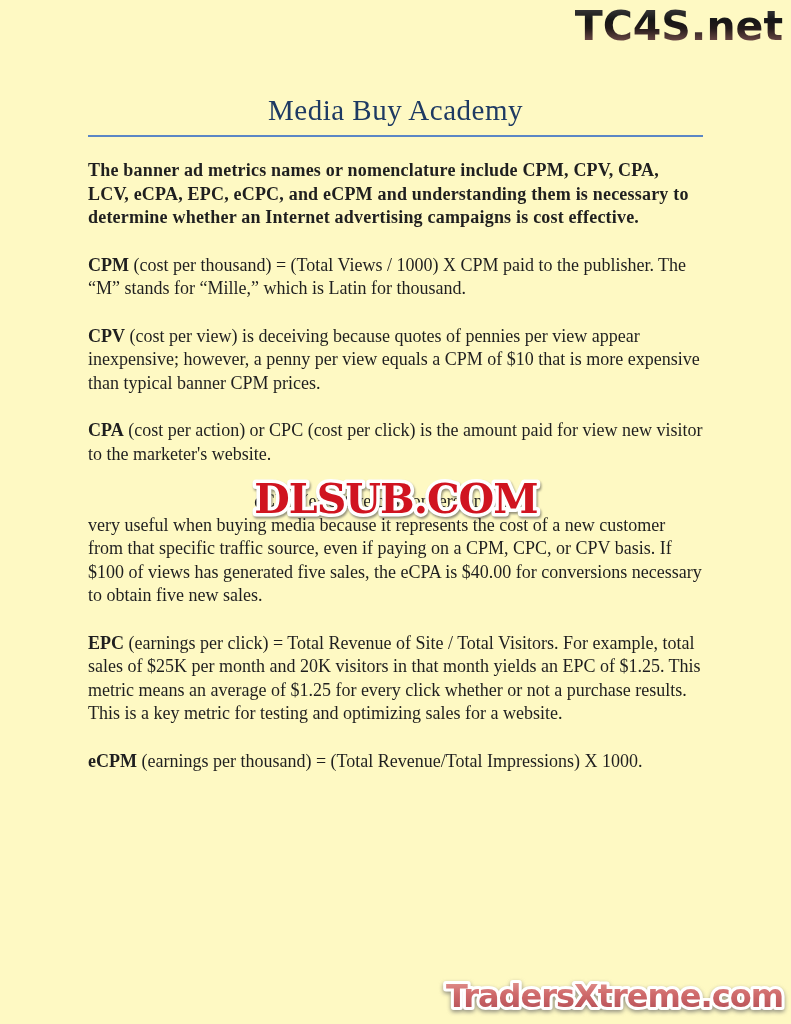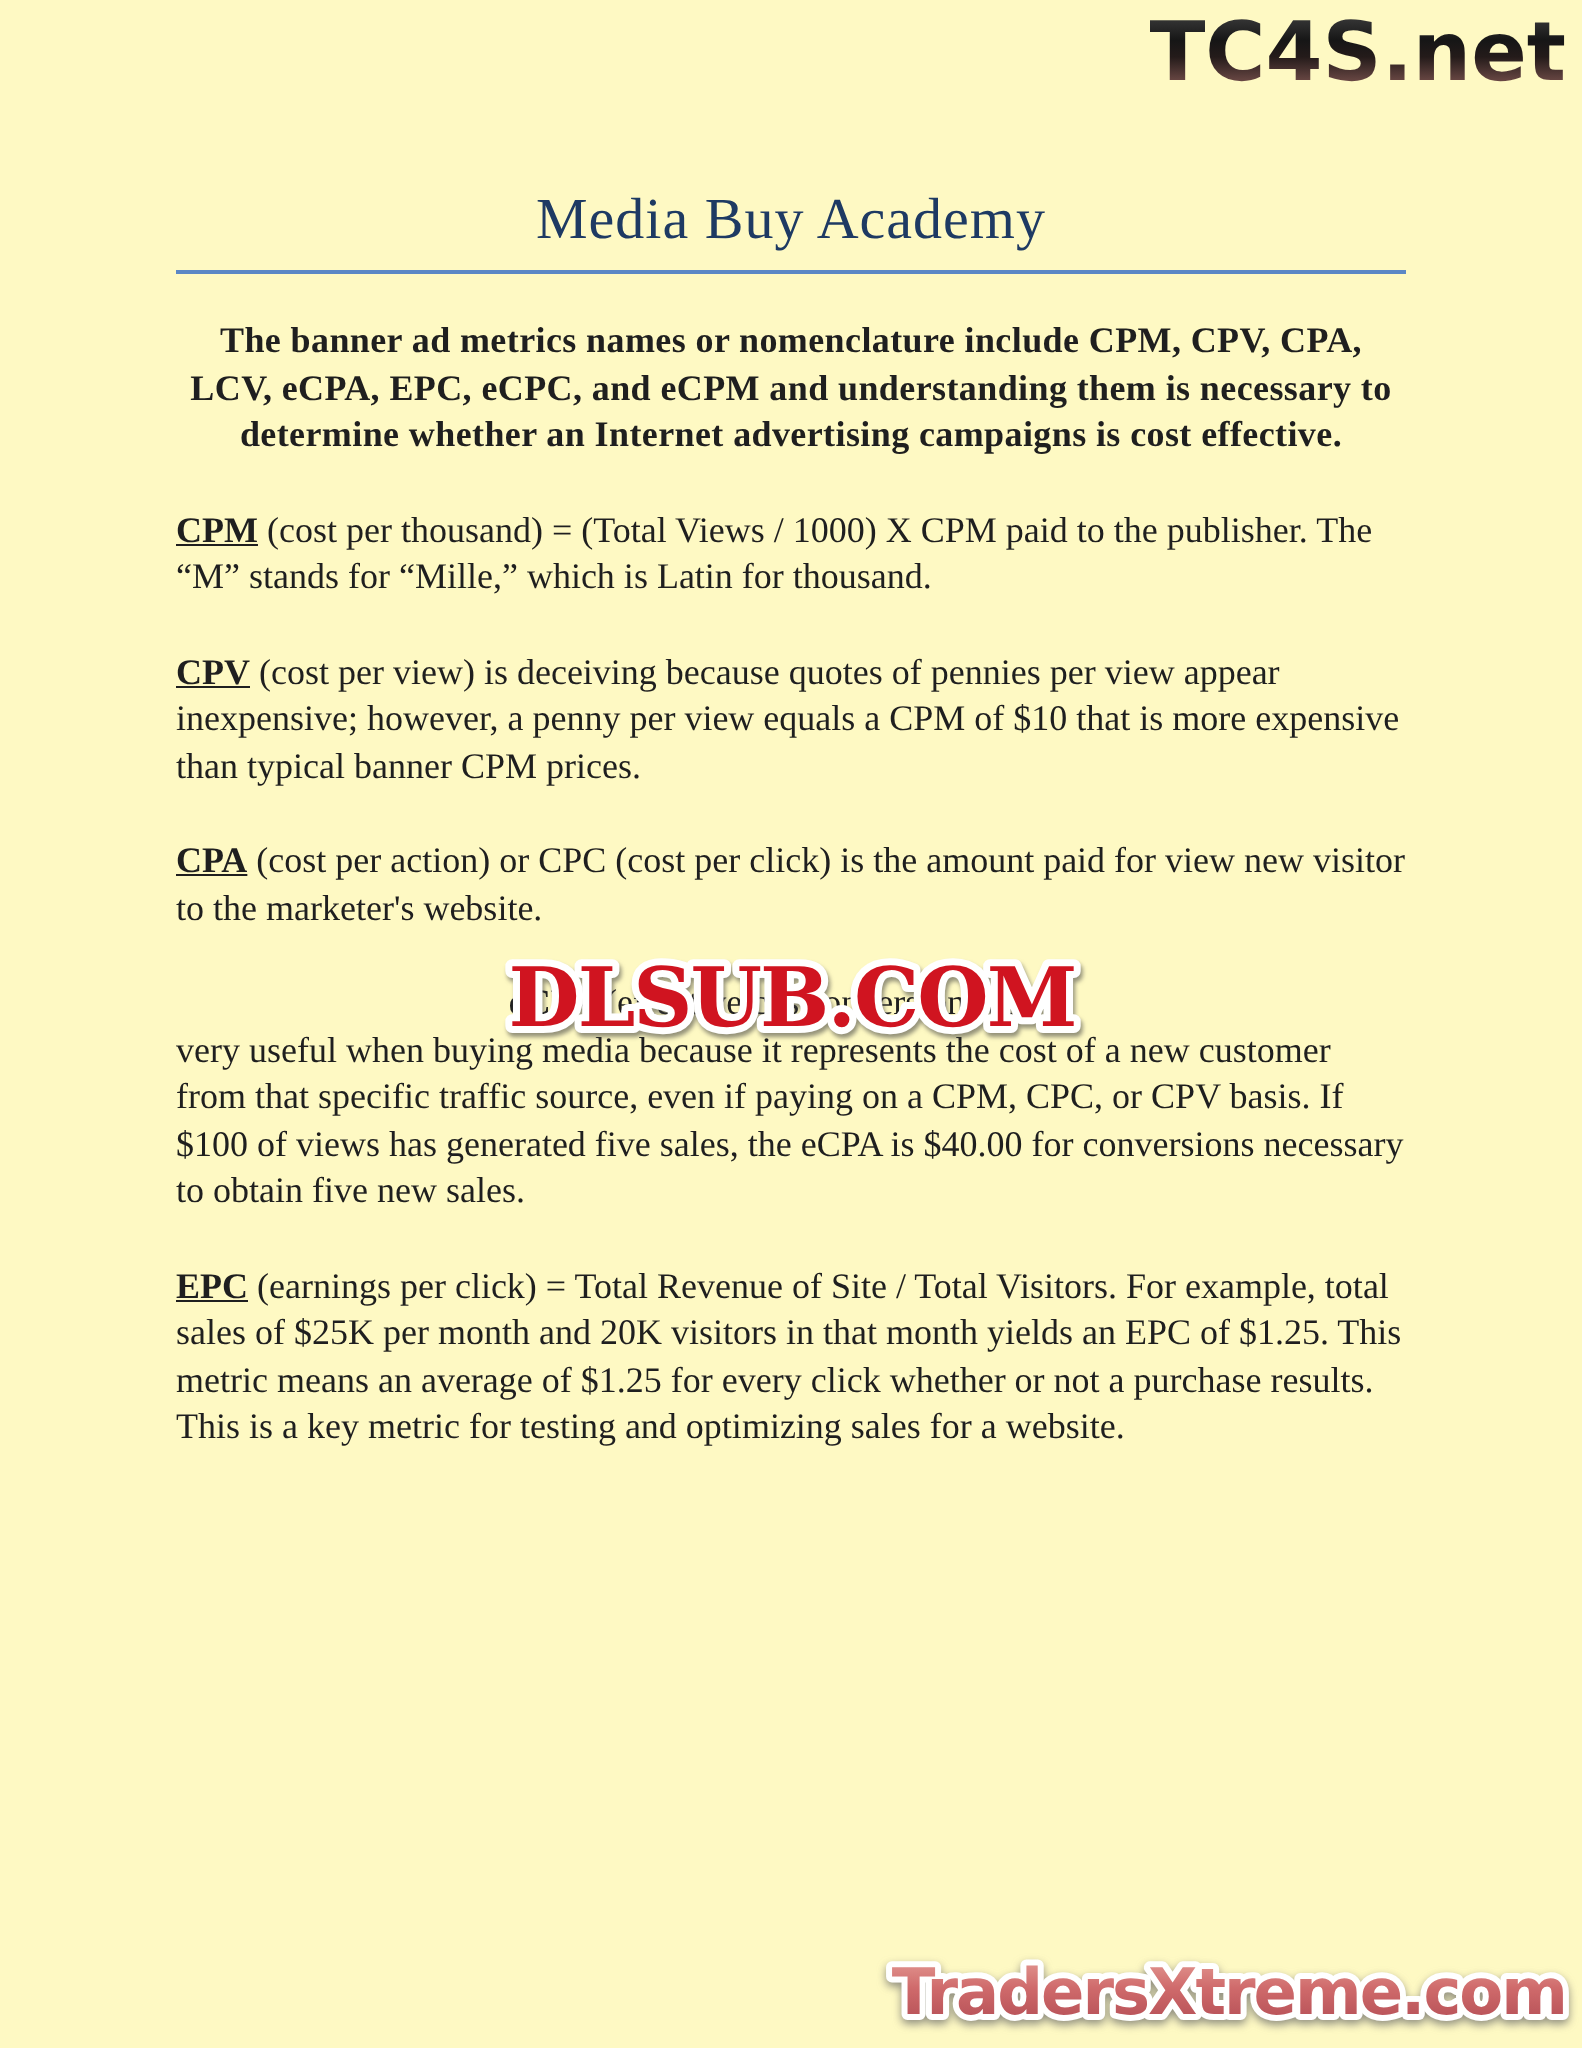--- a/index.html
+++ b/index.html
@@ -19,23 +19,23 @@
   .header{
     margin:94px 88px 0;text-align:center;
     border-bottom:2px solid #5b87c5;padding-bottom:8px;
   }
   .title{
     font-size:29px;line-height:33px;color:#1e3a63;letter-spacing:.5px;
   }
   .content{
     margin:0 88px;width:615px;font-size:18px;line-height:23.5px;
   }
-  .intro{font-weight:bold;margin:22px 0 0;letter-spacing:.2px;text-align:center;}
+  .intro{font-weight:bold;margin:22px 0 0;letter-spacing:.2px;}
   .para{margin:24px 0 0;}
-  .para b{font-weight:bold;text-decoration:underline;}
+  .para b{font-weight:bold;}
   .ecpa{position:relative;}
   .obscured-line{display:flex;justify-content:center;}
   .dlsub-svg{
     position:absolute;left:50%;top:-18px;transform:translateX(-50%);
     overflow:visible;pointer-events:none;
   }
   .tx-svg{position:absolute;right:2px;bottom:5px;overflow:visible;}
 </style>
 </head>
 <body>
@@ -64,20 +64,21 @@
         <span>Conversions and is</span>
       </div>
       <div>very useful when buying media because it represents the cost of a new customer from that specific traffic source, even if paying on a CPM, CPC, or CPV basis. If $100 of views has generated five sales, the eCPA is $40.00 for conversions necessary to obtain five new sales.</div>
       <svg class="dlsub-svg" width="320" height="54" viewBox="0 0 320 54">
         <text x="160" y="41" text-anchor="middle" font-family="DejaVu Serif, serif" font-size="41" font-weight="bold" letter-spacing="-1" fill="#d01420" stroke="#ffffff" stroke-width="7" paint-order="stroke" stroke-linejoin="round" style="filter:drop-shadow(1px 2px 1px rgba(60,60,60,0.55))">DLSUB.COM</text>
       </svg>
     </div>
 
     <div>
         <p class="para"><b>EPC</b><span> (earnings per click) = Total Revenue of Site / Total Visitors. For example, total sales of $25K per month and 20K visitors in that month yields an EPC of $1.25. This metric means an average of $1.25 for every click whether or not a purchase results. This is a key metric for testing and optimizing sales for a website.</span></p>
+        <p class="para"><b>eCPM</b><span> (earnings per thousand) = (Total Revenue/Total Impressions) X 1000.</span></p>
       </div>
 
   </div>
 
   <svg class="tx-svg" width="352" height="46" viewBox="0 0 352 46">
     <defs>
       <linearGradient id="txg" x1="0" y1="0" x2="0" y2="1">
         <stop offset="0" stop-color="#e69e97"></stop>
         <stop offset="0.45" stop-color="#cf6a6b"></stop>
         <stop offset="1" stop-color="#b04a52"></stop>

